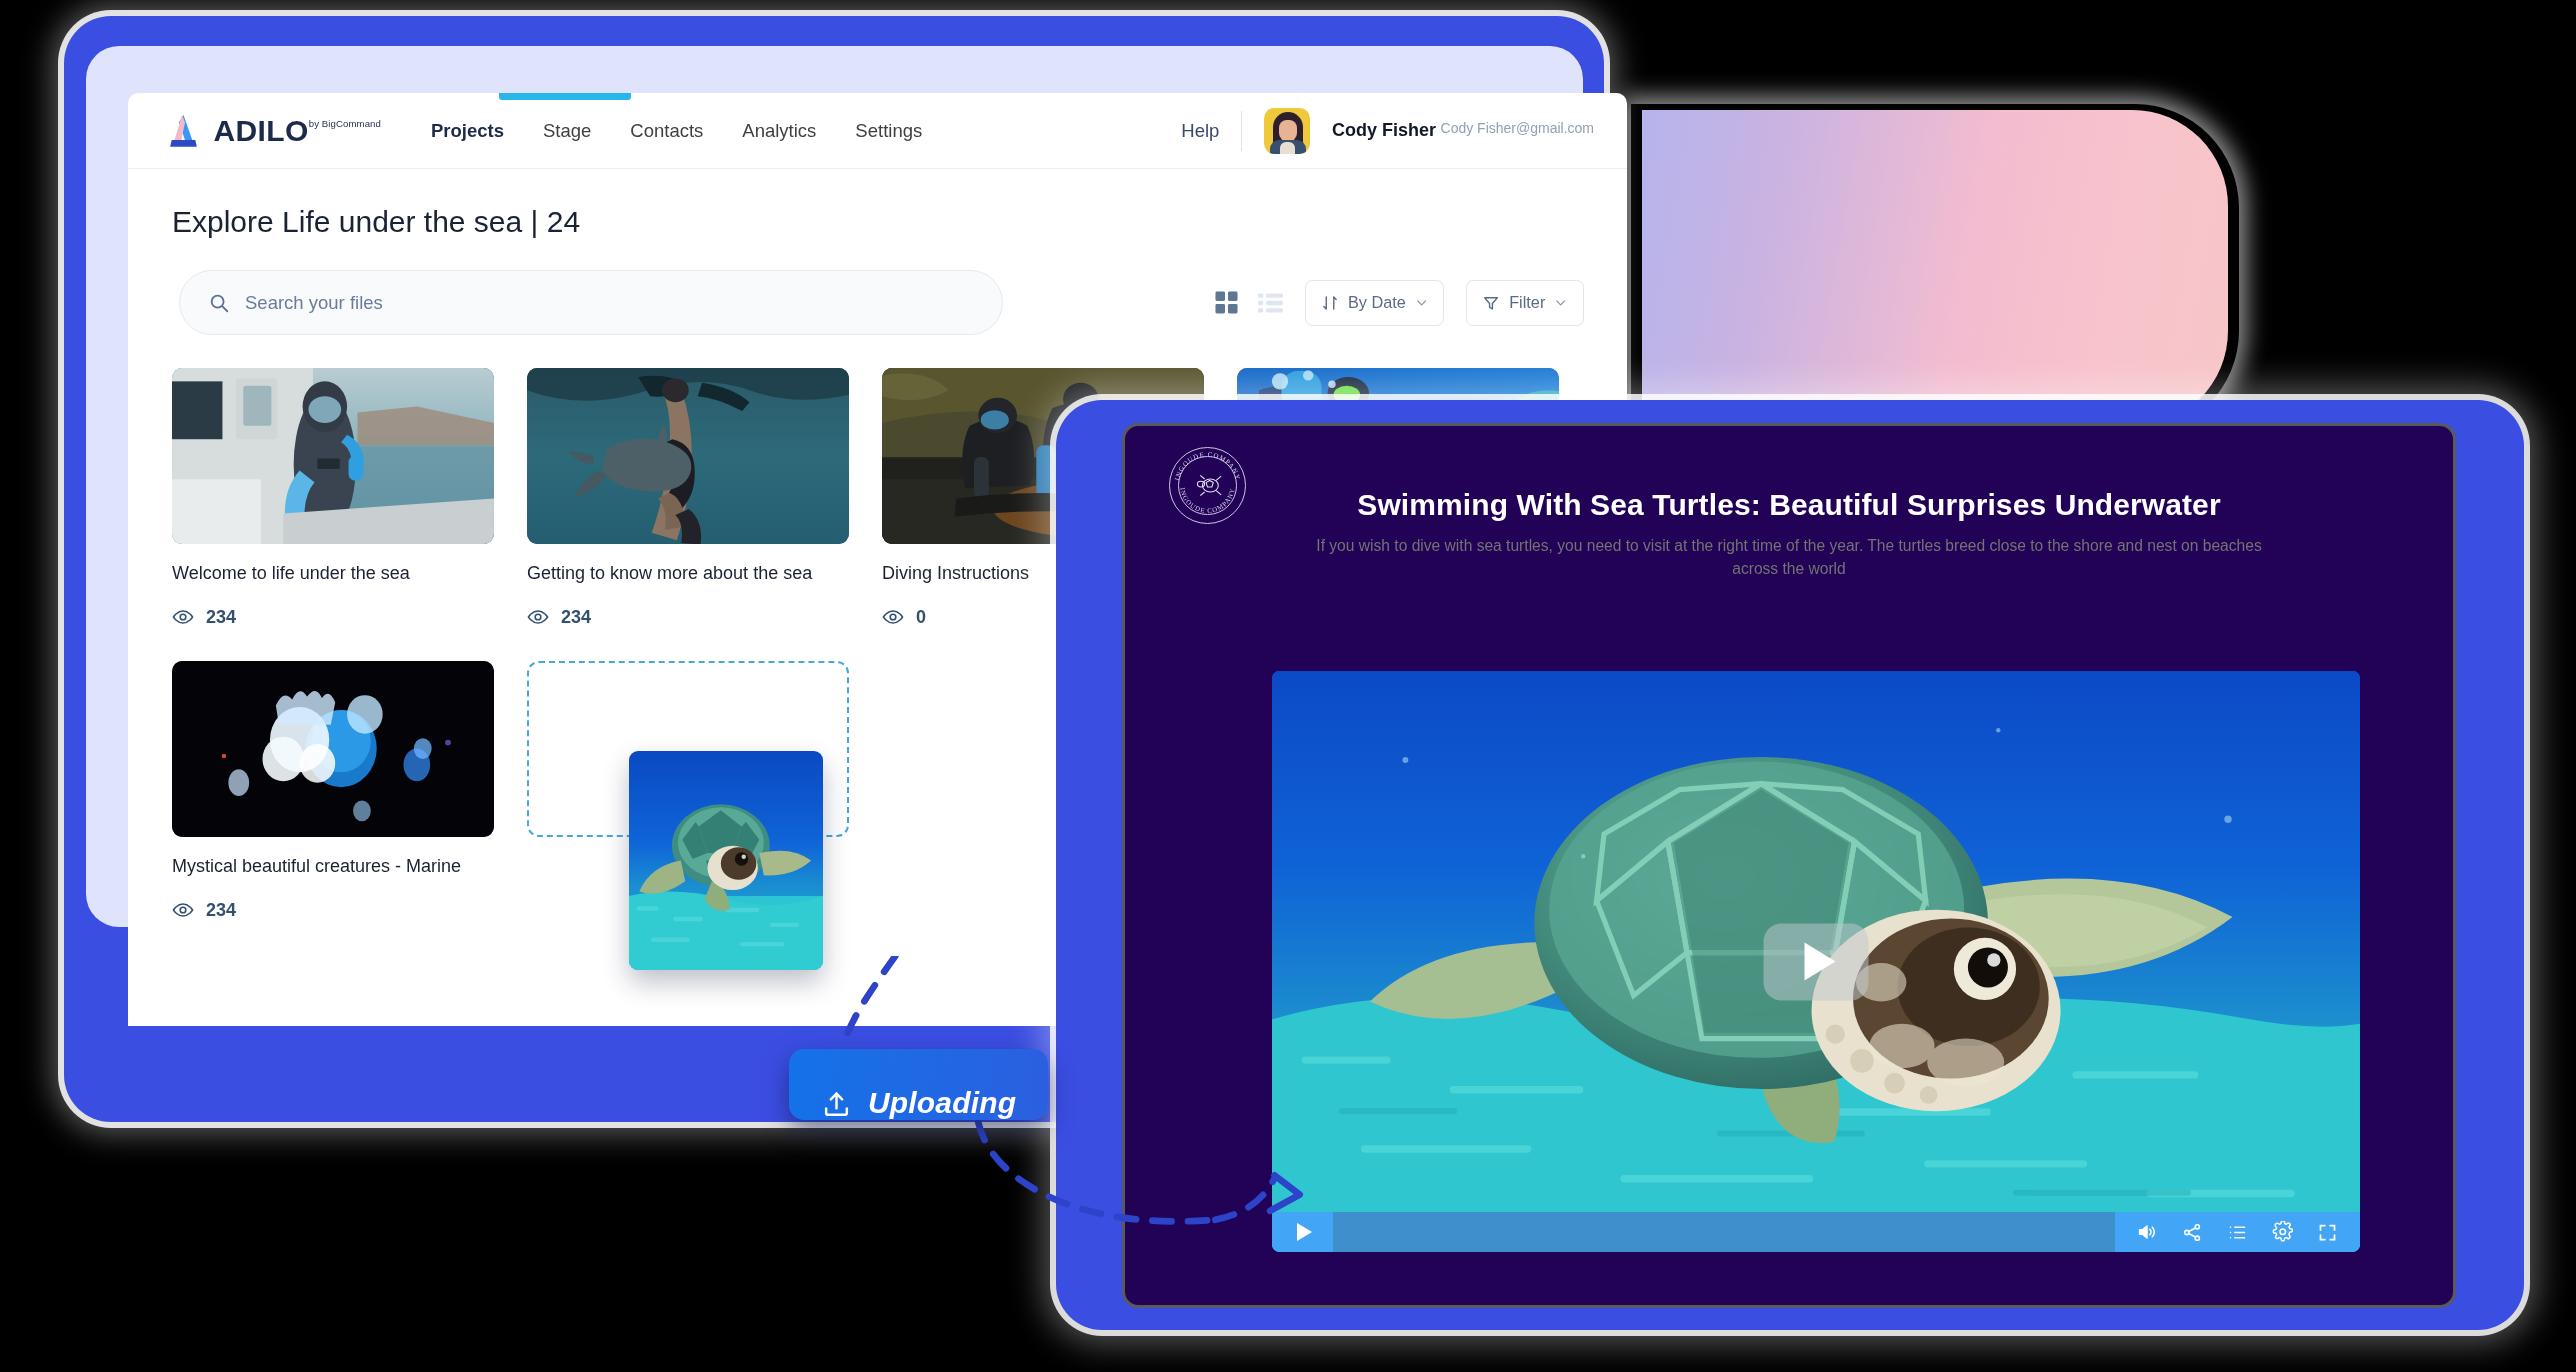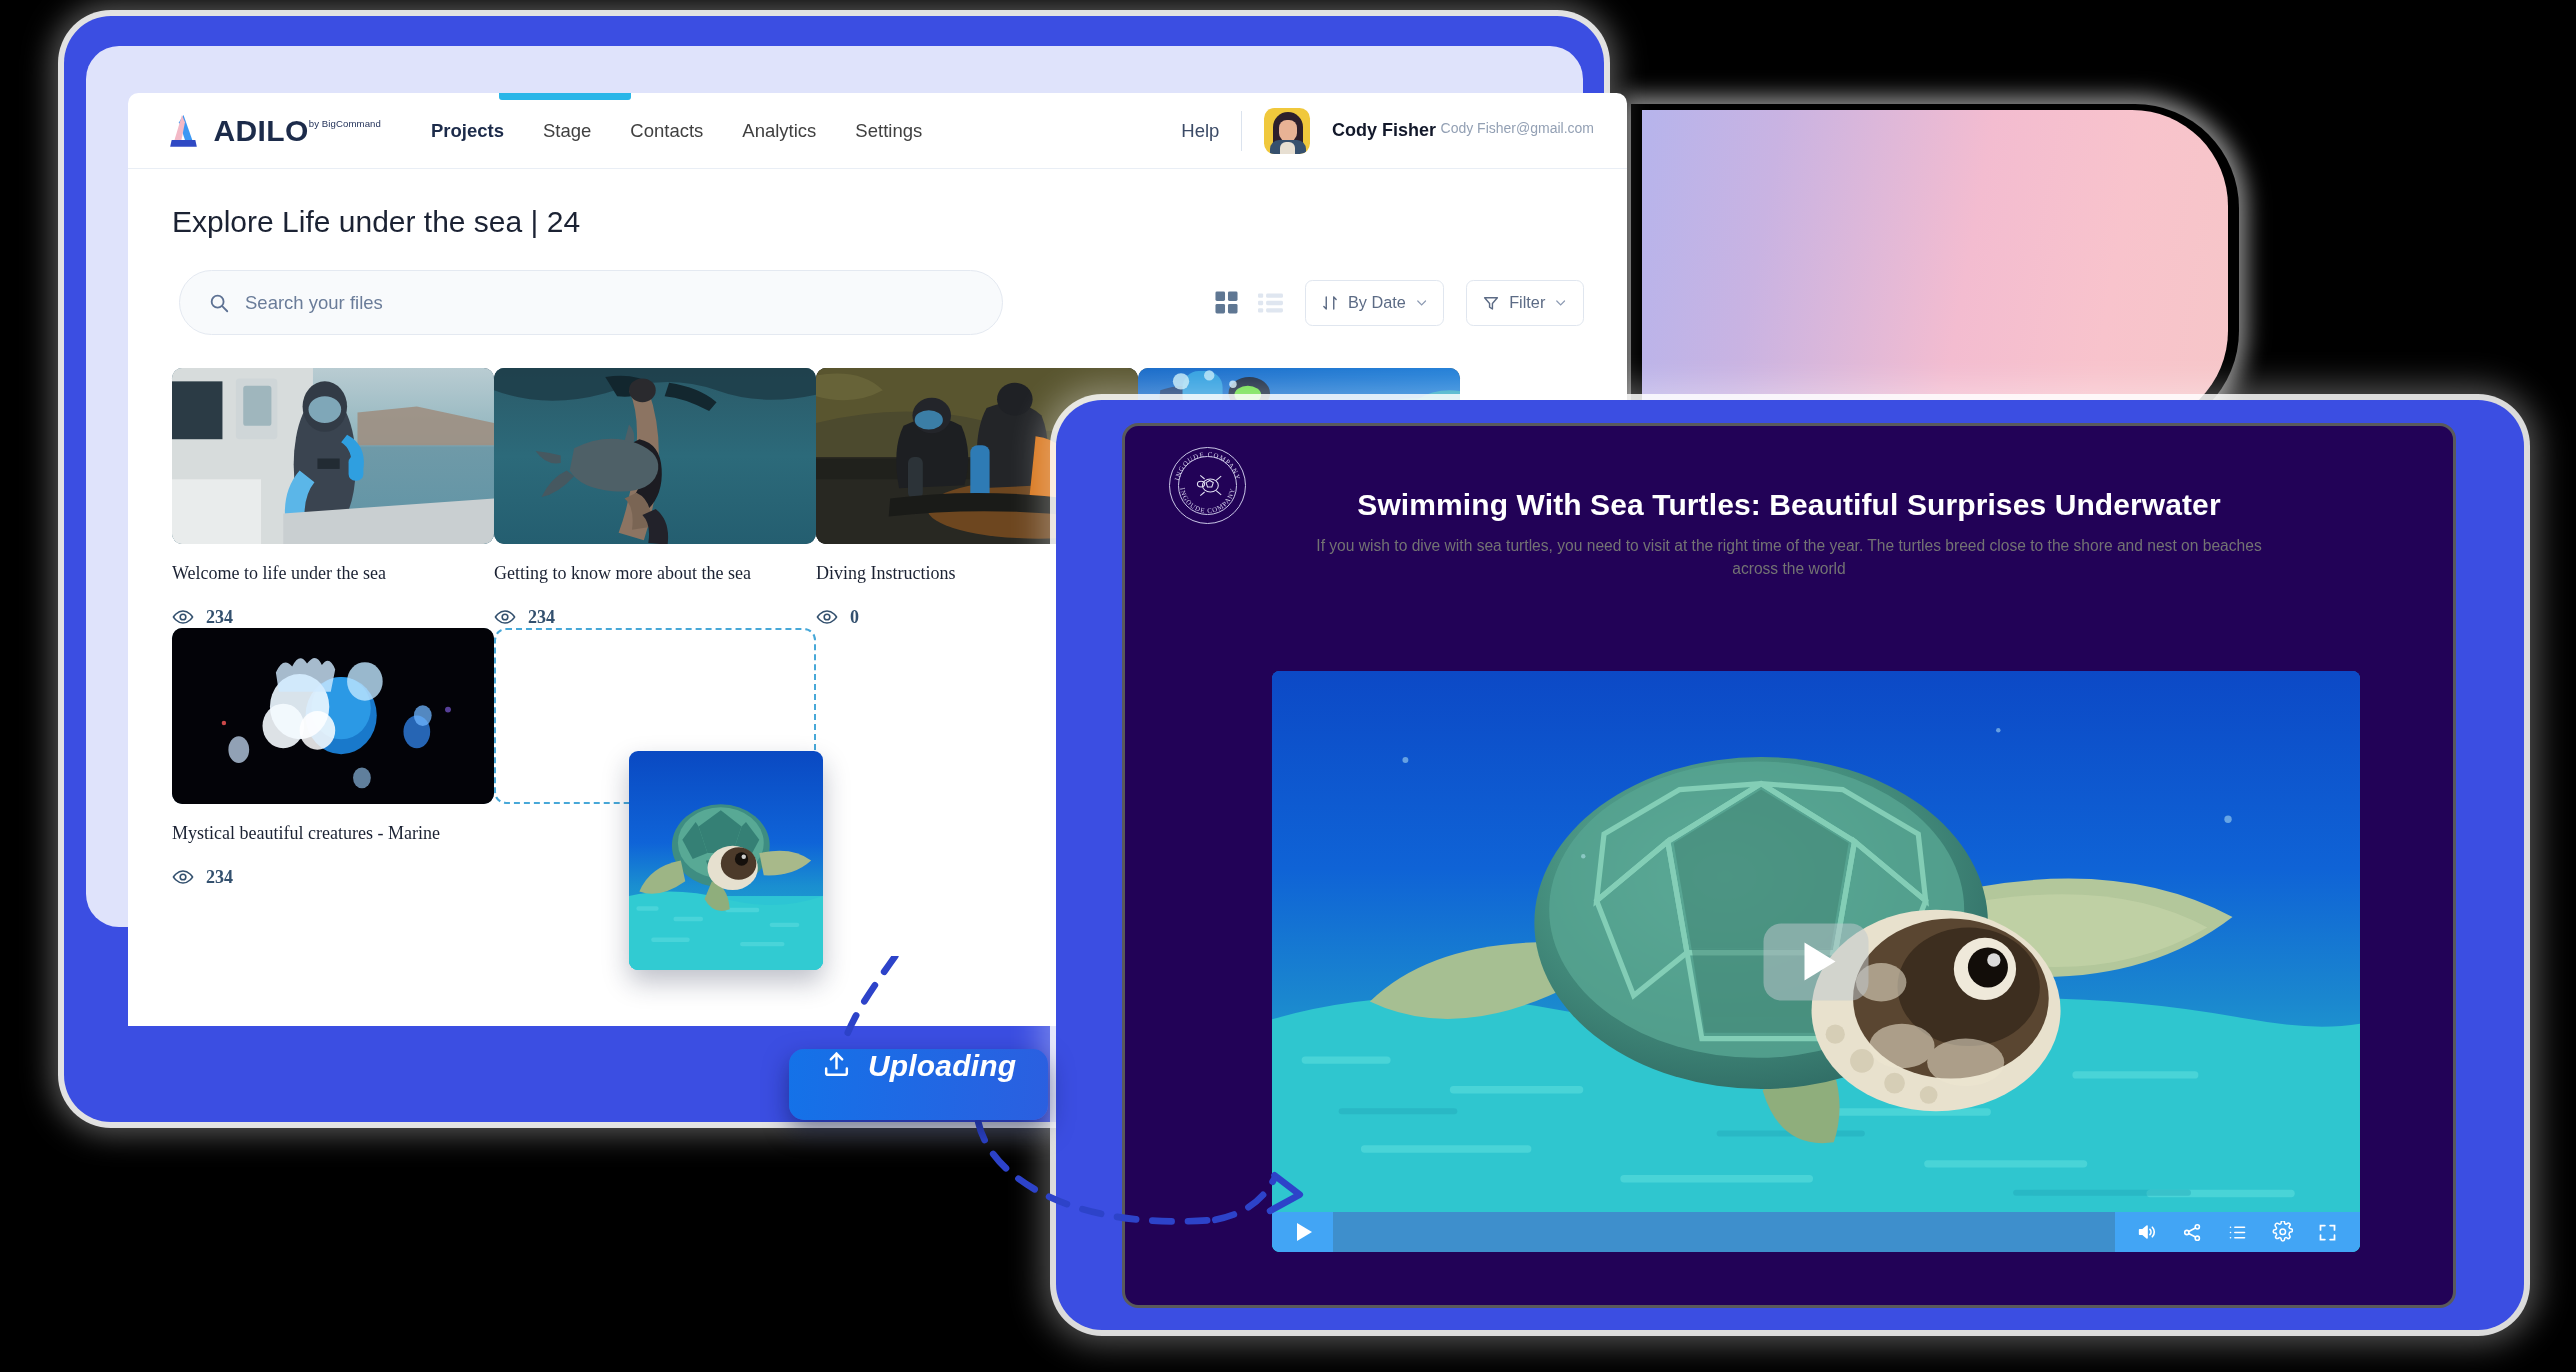--- a/index.html
+++ b/index.html
@@ -134,22 +134,22 @@
   .view-toggle { display: flex; align-items: center; gap: 19px; }
   .vt-btn { cursor: pointer; display: flex; }
   .chip {
     height: 46px; border-radius: 7.4px; border: 1.2px solid #e0e6ef; background: #fff;
     display: flex; align-items: center; gap: 9px; padding: 0 15px; cursor: pointer;
   }
   .chip-label { font-size: 16.3px; color: #5c6b85; }
 
   
   .grid {
-    display: flex; flex-wrap: wrap; 
-    padding: 33px 0 0 44px; width: 1512px; font-family: Liberation Serif, serif;
+    display: flex; flex-wrap: wrap; gap: 33px;
+    padding: 33px 0 0 44px; width: 1512px;
   }
   .card { width: 322px; }
   .thumb {
     width: 322px; height: 176px; border-radius: 10.4px; overflow: hidden;
     position: relative; background: #2b4a5c;
   }
   .card-title { margin-top: 19px; font-size: 18px; color: #1b2233; font-weight: 400; }
   .card-meta { margin-top: 22px; display: flex; align-items: center; gap: 12px; }
   .meta-count { font-size: 18px; color: #33506e; font-weight: 700; }
 
@@ -163,21 +163,21 @@
     width: 194px; height: 219px; border-radius: 9px; overflow: hidden;
     box-shadow: 0 12px 27px rgba(20,30,60,.28);
     z-index: 30;
   }
 
   
   .uploading-badge {
     position: absolute; left: 789px; top: 1049px;
     width: 259px; height: 71px; border-radius: 15px;
     background: linear-gradient(95deg,#1472e8,#2b5fe0);
-    display: flex; align-items: flex-start; justify-content: center; gap: 16.3px;
+    display: flex; align-items: flex-end; justify-content: center; gap: 16.3px;
     box-shadow: 0 10.4px 25px rgba(8,20,70,.5);
     z-index: 40;
   }
   .uploading-label {
     font-size: 30px; font-style: italic; font-weight: 700; color: #fff;
     letter-spacing: 0.2px;
   }
 
   
   .connector { position: absolute; left: 756px; top: 956px; z-index: 35; pointer-events:none; }

